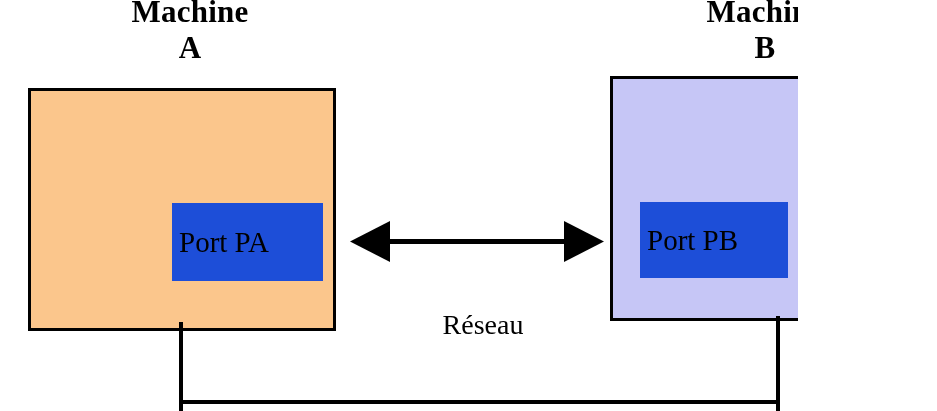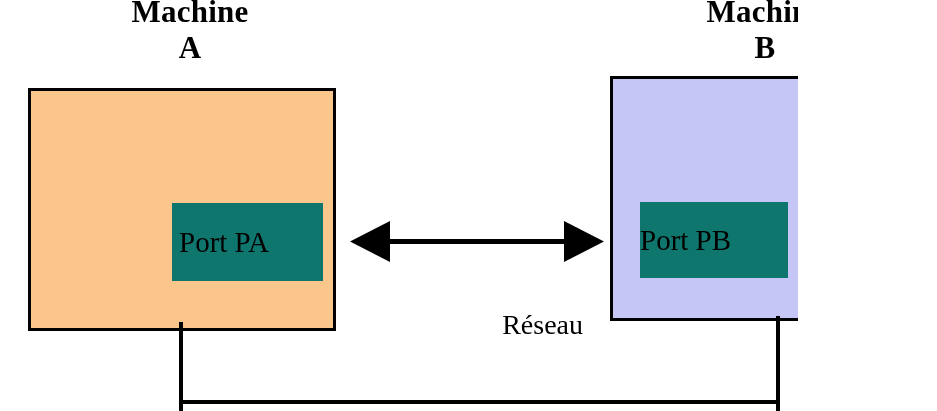--- a/index.html
+++ b/index.html
@@ -56,21 +56,21 @@
     left: 610px;
     top: 76px;
     width: 309px;
     height: 245px;
     background: #C6C6F6;
   }
 
   
   .port-plate {
     position: absolute;
-    background: #0f766e;
+    background: #1d4ed8;
     display: flex;
     align-items: center;
     justify-content: flex-start;
     color: #000000;
     font-family: "Liberation Serif", "DejaVu Serif", serif;
     font-size: 29px;
     line-height: 1;
   }
   #port-a {
     left: 172px;
@@ -78,39 +78,40 @@
     width: 151px;
     height: 78px;
     padding-left: 7px;
     box-sizing: border-box;
   }
   #port-b {
     left: 640px;
     top: 202px;
     width: 148px;
     height: 76px;
+    padding-left: 7px;
     box-sizing: border-box;
   }
 
   
   #network-arrow {
     position: absolute;
     left: 348px;
     top: 212px;
     width: 258px;
     height: 60px;
   }
 
   
   #reseau-label {
     position: absolute;
     left: 383px;
     top: 308px;
     width: 200px;
-    text-align: right;
+    text-align: center;
     font-family: "Liberation Serif", "DejaVu Serif", serif;
     font-size: 28px;
     line-height: 34px;
     color: #000000;
   }
 
   
   .conn-vert {
     position: absolute;
     width: 4px;

